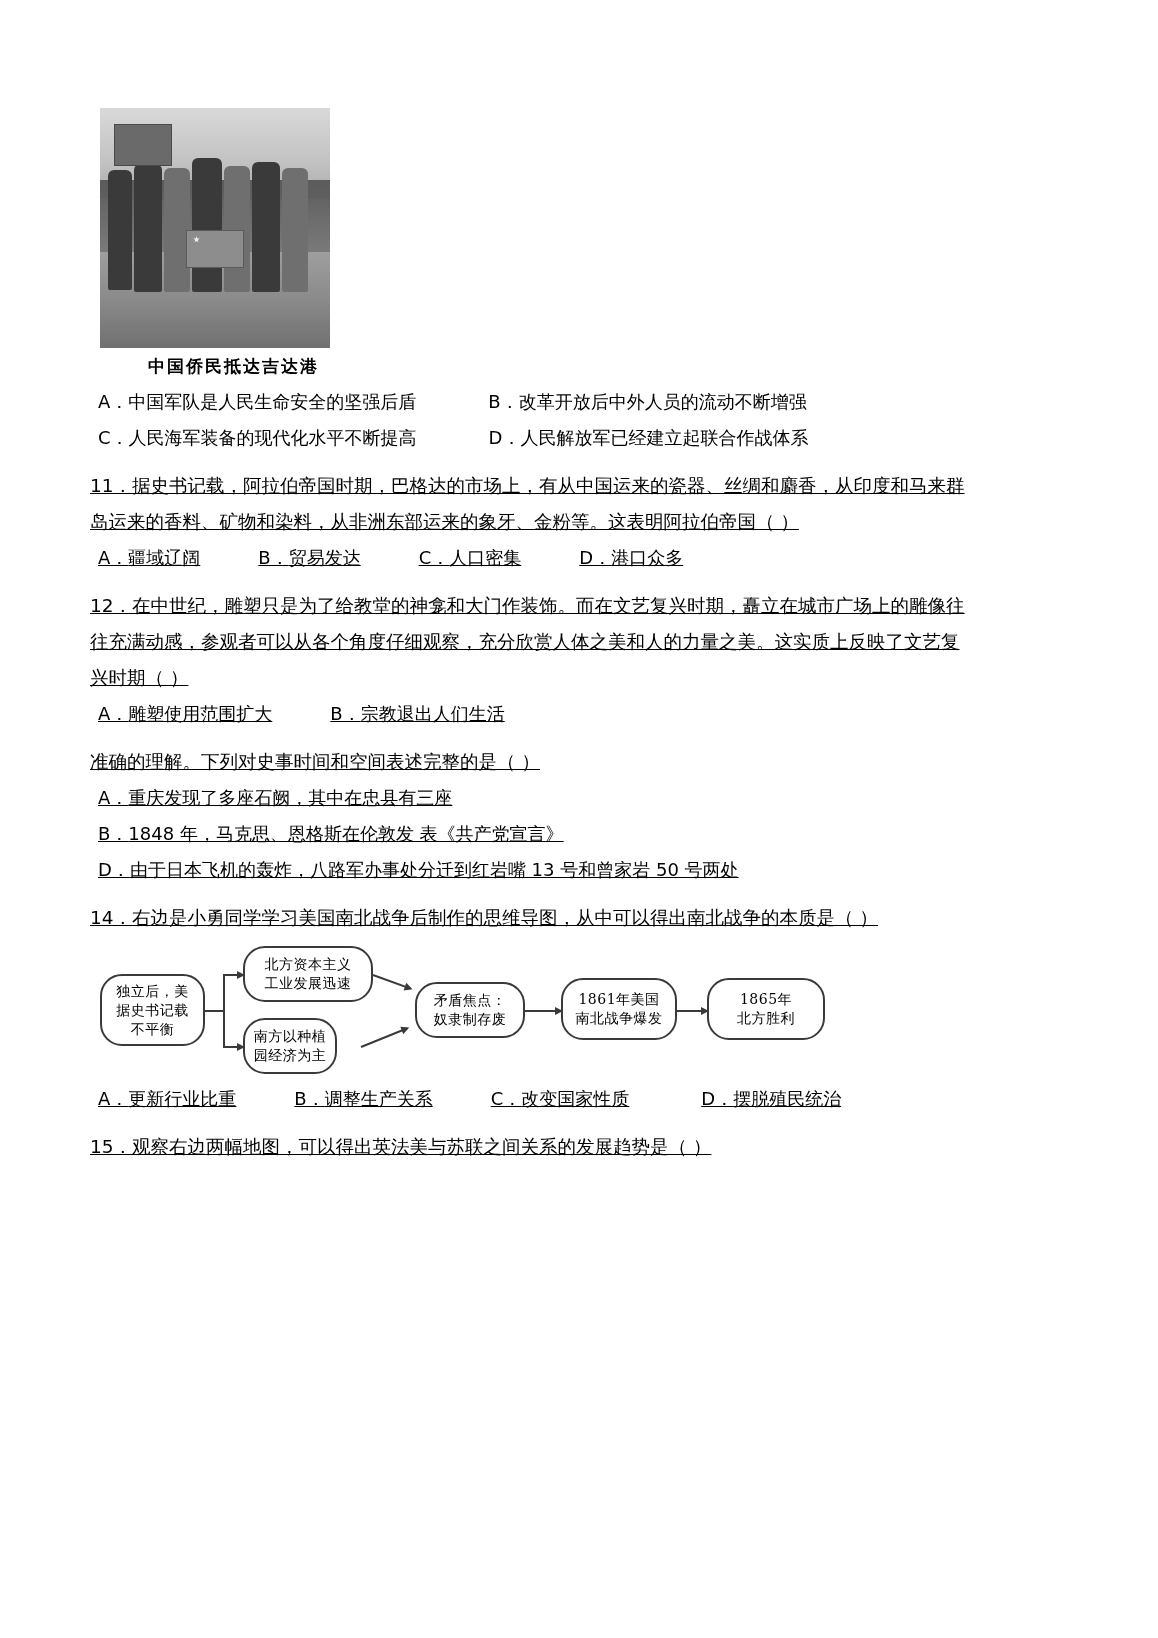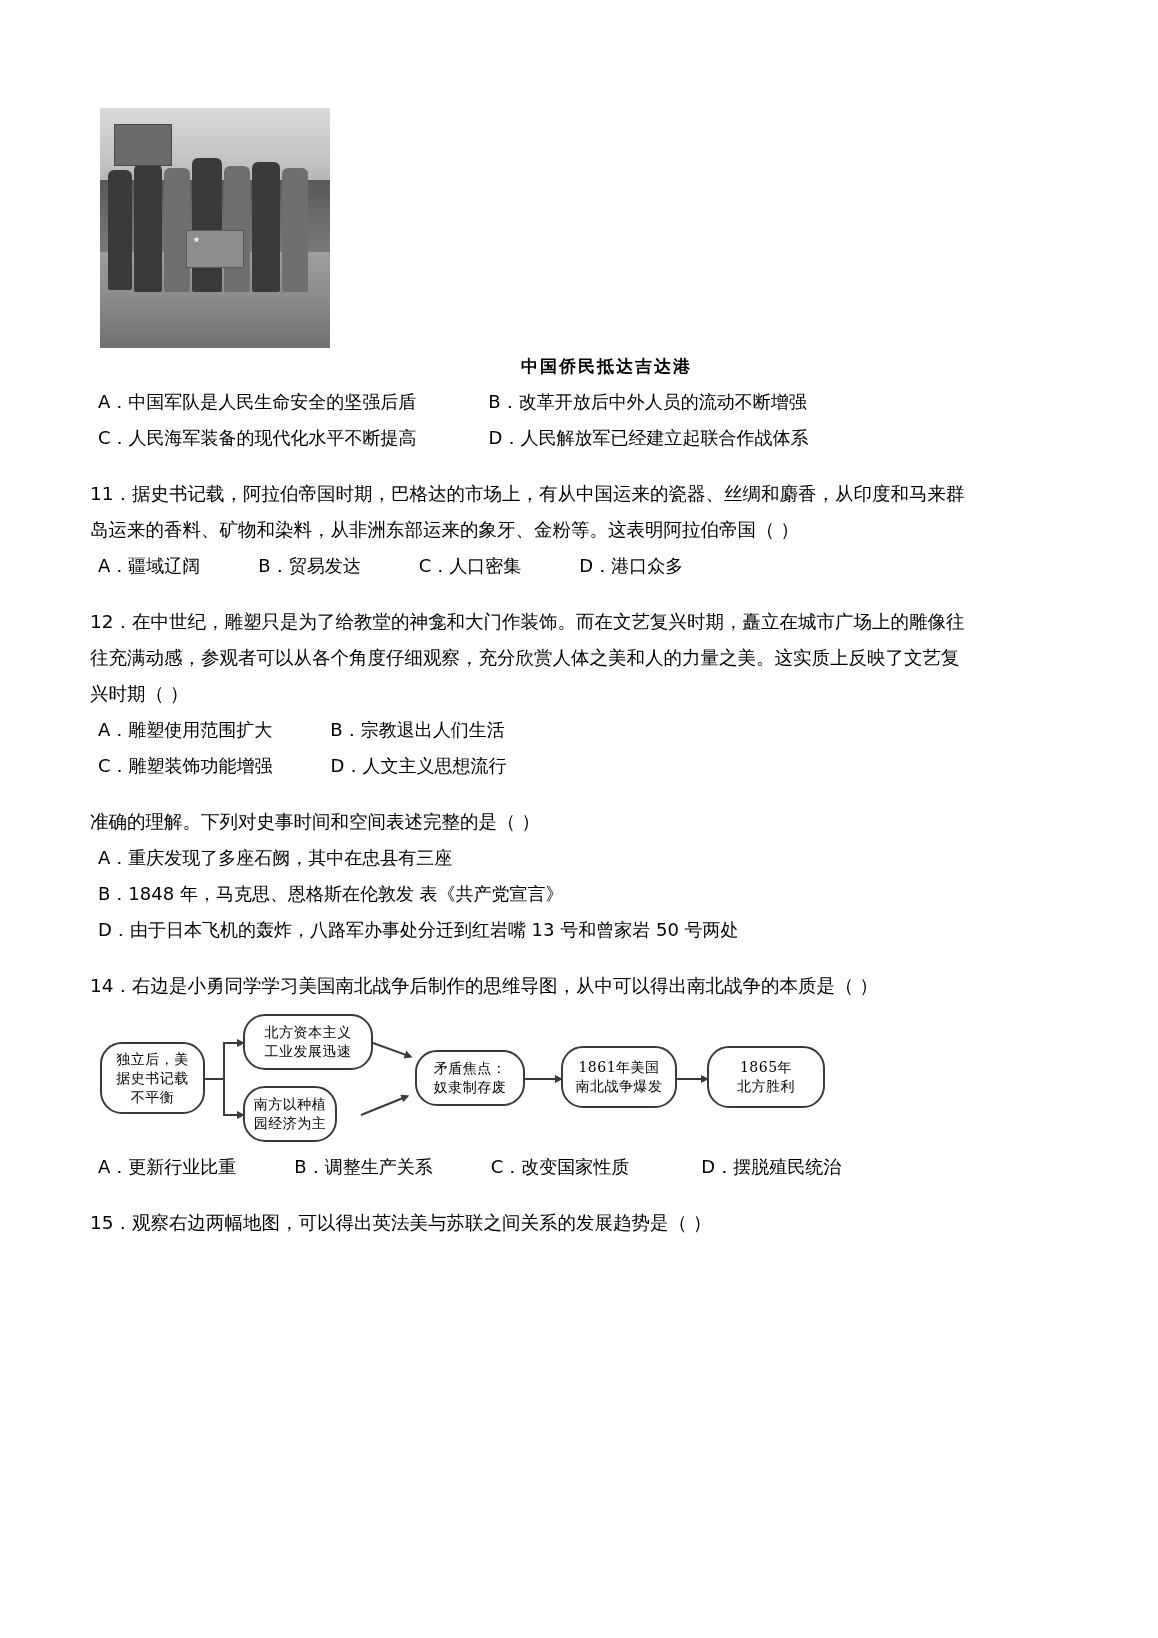--- a/index.html
+++ b/index.html
@@ -25,21 +25,20 @@
   .content {
     position: absolute;
     left: 90px;
     top: 108px;
     width: 975px;
   }
 
   
   .figure-block {
     margin: 0 0 6px 0;
-    text-align: center;
   }
   .photo {
     width: 230px;
     height: 240px;
     margin-left: 10px;
     position: relative;
     overflow: hidden;
     background: #b9b9b9;
   }
   .photo .sky {
@@ -86,21 +85,22 @@
     margin: 7px 0 0 58px;
   }
 
   
   .line {
     font-size: 18.5px;
     line-height: 36px;
     white-space: nowrap;
   }
   .q {
-    margin-top: 20px;
+    margin-top: 12px;
+    text-decoration: underline;
   }
   .opt-row {
     font-size: 18px;
     line-height: 36px;
   }
   .indent-a { padding-left: 8px; }
   .sp-2 { display: inline-block; width: 58px; }
   .sp-3 { display: inline-block; width: 72px; }
 
   
@@ -190,23 +190,20 @@
       </div>
     </div>
 
     <div class="q">
       <div class="line"><span>12．</span><span>在中世纪，雕塑只是为了给教堂的神龛和大门作装饰。而在文艺复兴时期，矗立在城市广场上的雕像往</span></div>
       <div class="line"><span>往充满动感，参观者可以从各个角度仔细观察，充分欣赏人体之美和人的力量之美。这实质上反映了文艺复</span></div>
       <div class="line"><span>兴时期（     ）</span></div>
       <div class="opt-row indent-a">
         <span>A．</span><span>雕塑使用范围扩大</span><span class="sp-2"></span><span>B．</span><span>宗教退出人们生活</span>
       </div>
-      <div class="opt-row indent-a">
-        <span>C．</span><span>雕塑装饰功能增强</span><span class="sp-2"></span><span>D．</span><span>人文主义思想流行</span>
-      </div>
     </div>
 
     <div class="q">
       <div class="line"><span>准确的理解。下列对史事时间和空间表述完整的是（          ）</span></div>
       <div class="opt-row indent-a"><span>A．</span><span>重庆发现了多座石阙，其中在忠县有三座</span></div>
       <div class="opt-row indent-a"><span>B．</span><span>1848 年，马克思、恩格斯在伦敦发 表《共产党宣言》</span></div>
       <div class="opt-row indent-a"><span>D．</span><span>由于日本飞机的轰炸，八路军办事处分迁到红岩嘴 13 号和曾家岩 50 号两处</span></div>
     </div>
 
     <div class="q">

